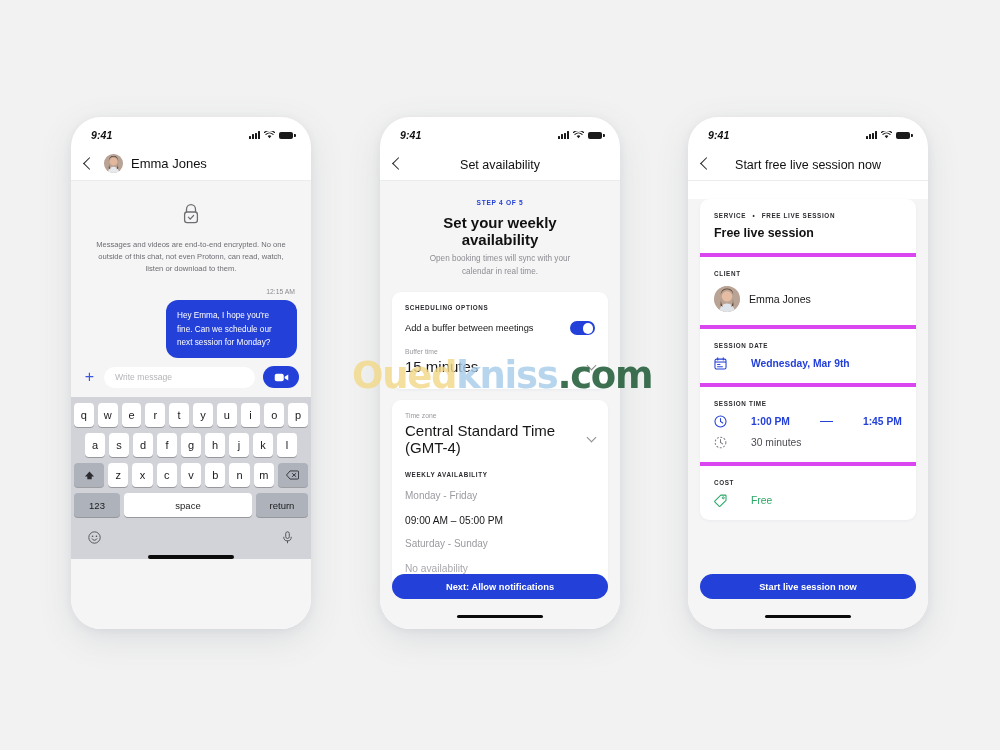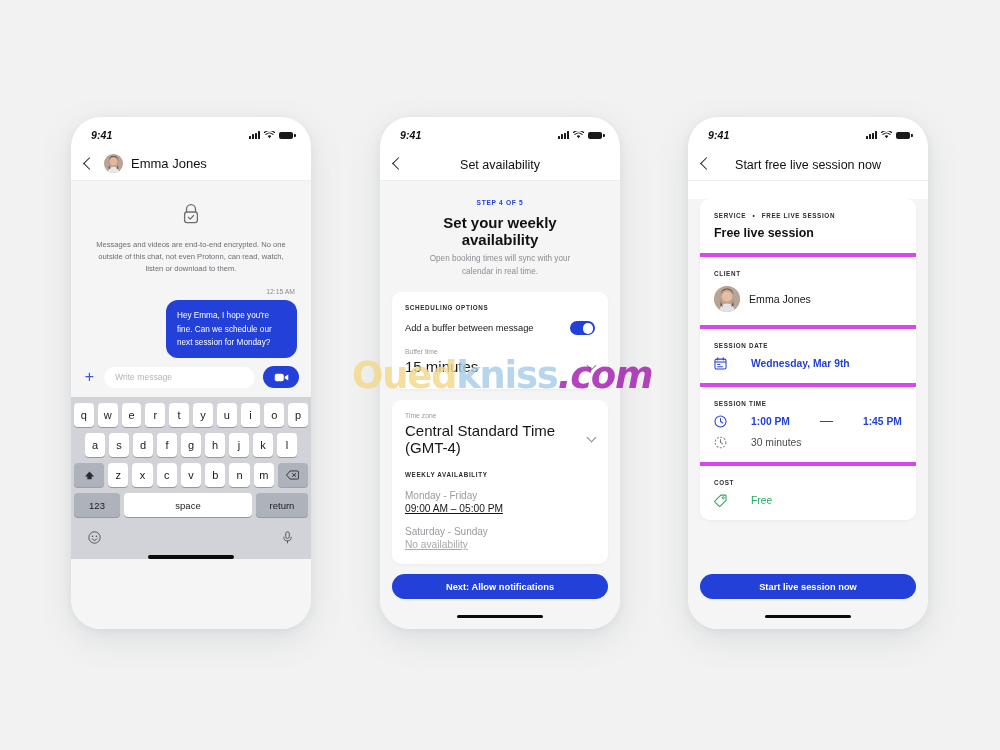--- a/index.html
+++ b/index.html
@@ -110,21 +110,21 @@
   .toggle:after { content: ""; position: absolute; right: 1.6px; top: 1.6px; width: 10.8px;
                   height: 10.8px; border-radius: 50%; background: #fff; }
   .field { margin-top: 13px; }
   .field-lab { font-size: 6.8px; color: #9a9aa0; }
   .field-val { display: flex; align-items: center; justify-content: space-between; margin-top: 3px; }
   .field-val .v { font-size: 15px; color: #17171a; }
   .chev-d { width: 7px; height: 7px; border-right: 1.5px solid #8b8b90; border-bottom: 1.5px solid #8b8b90;
             transform: rotate(45deg); margin-top: -3px; flex: none; }
   .avail-blk { margin-top: 12px; }
   .avail-lab { font-size: 10px; color: #9a9aa0; }
-  .avail-val { font-size: 10.2px; color: #17171a; margin-top: 2px; text-decoration: underline; }
+  .avail-val { font-size: 10.2px; color: #17171a; margin-top: 14px; }
   .avail-val.dim { color: #a7a7ad; }
 
   .cta {
     position: absolute; left: 12px; right: 12px; bottom: 30px;
     height: 25px; border-radius: 13px; background: #2340d8; color: #fff;
     font-size: 9.3px; font-weight: bold; display: flex; align-items: center; justify-content: center;
   }
   .home-ind2 { position: absolute; left: 50%; transform: translateX(-50%); bottom: 11px;
                width: 86px; height: 3.4px; border-radius: 2px; background: #0b0b0b; }
 
@@ -147,21 +147,21 @@
 
   
   #watermark {
     position: absolute; left: 352px; top: 354px; width: 300px;
     font-size: 37px; font-weight: bold; letter-spacing: -1.3px;
     font-family: "DejaVu Sans", sans-serif; opacity: .82; pointer-events: none;
     white-space: nowrap;
   }
   #watermark .w1 { color: #f2d98a; }
   #watermark .w2 { color: #a9cdeb; }
-  #watermark .w3 { color: #a21caf; font-style: italic; }
+  #watermark .w3 { color: #14532d; }
 </style>
 </head>
 <body>
 
 <div id="stage">
 
   <div class="phone" id="phone1">
 
     <div class="statusbar">
       <div class="sb-time">9:41</div>
@@ -323,21 +323,21 @@
     <div class="screen-body">
       <div class="step-wrap">
         <div class="step-tag">STEP 4 OF 5</div>
         <div class="step-title">Set your weekly availability</div>
         <div class="step-sub">Open booking times will sync with your calendar in real time.</div>
       </div>
 
       <div class="card">
         <div class="sec-label">SCHEDULING OPTIONS</div>
         <div class="row-between">
-          <span class="row-txt">Add a buffer between message</span>
+          <span class="row-txt">Add a buffer between meetings</span>
           <span class="toggle"></span>
         </div>
         <div class="field">
           <div class="field-lab">Buffer time</div>
           <div class="field-val">
             <span class="v">15 minutes</span>
             <span class="chev-d"></span>
           </div>
         </div>
       </div>

